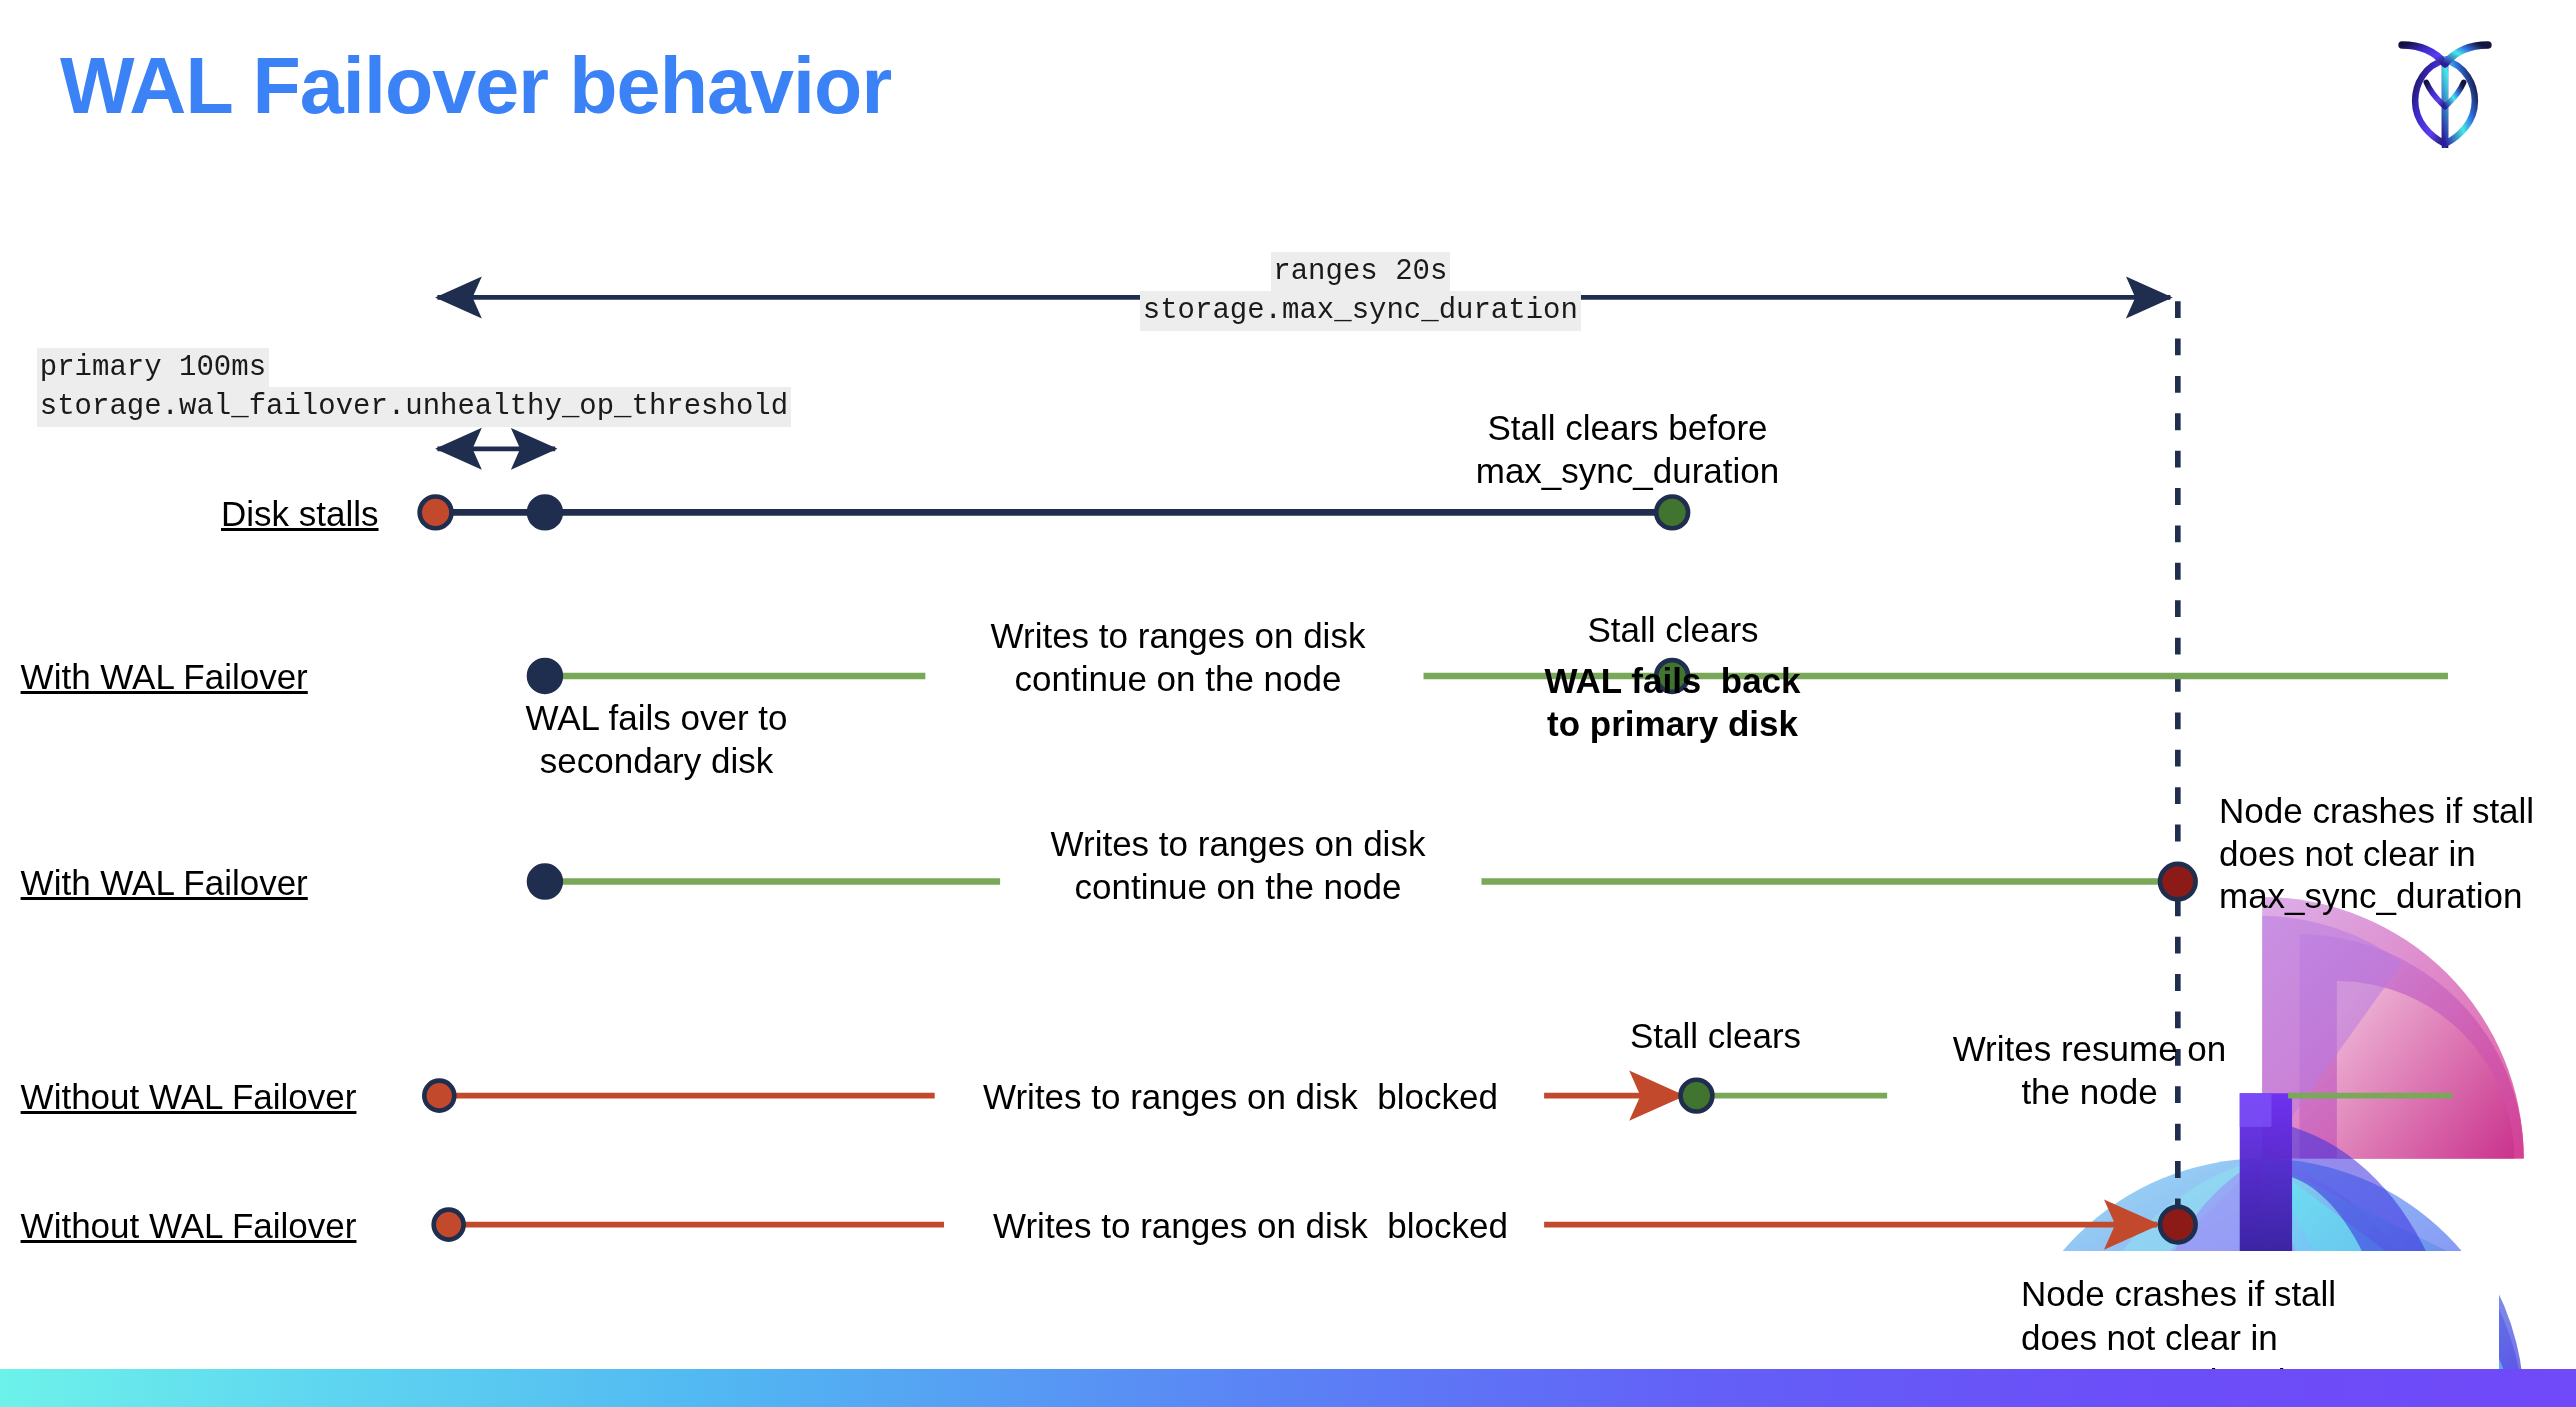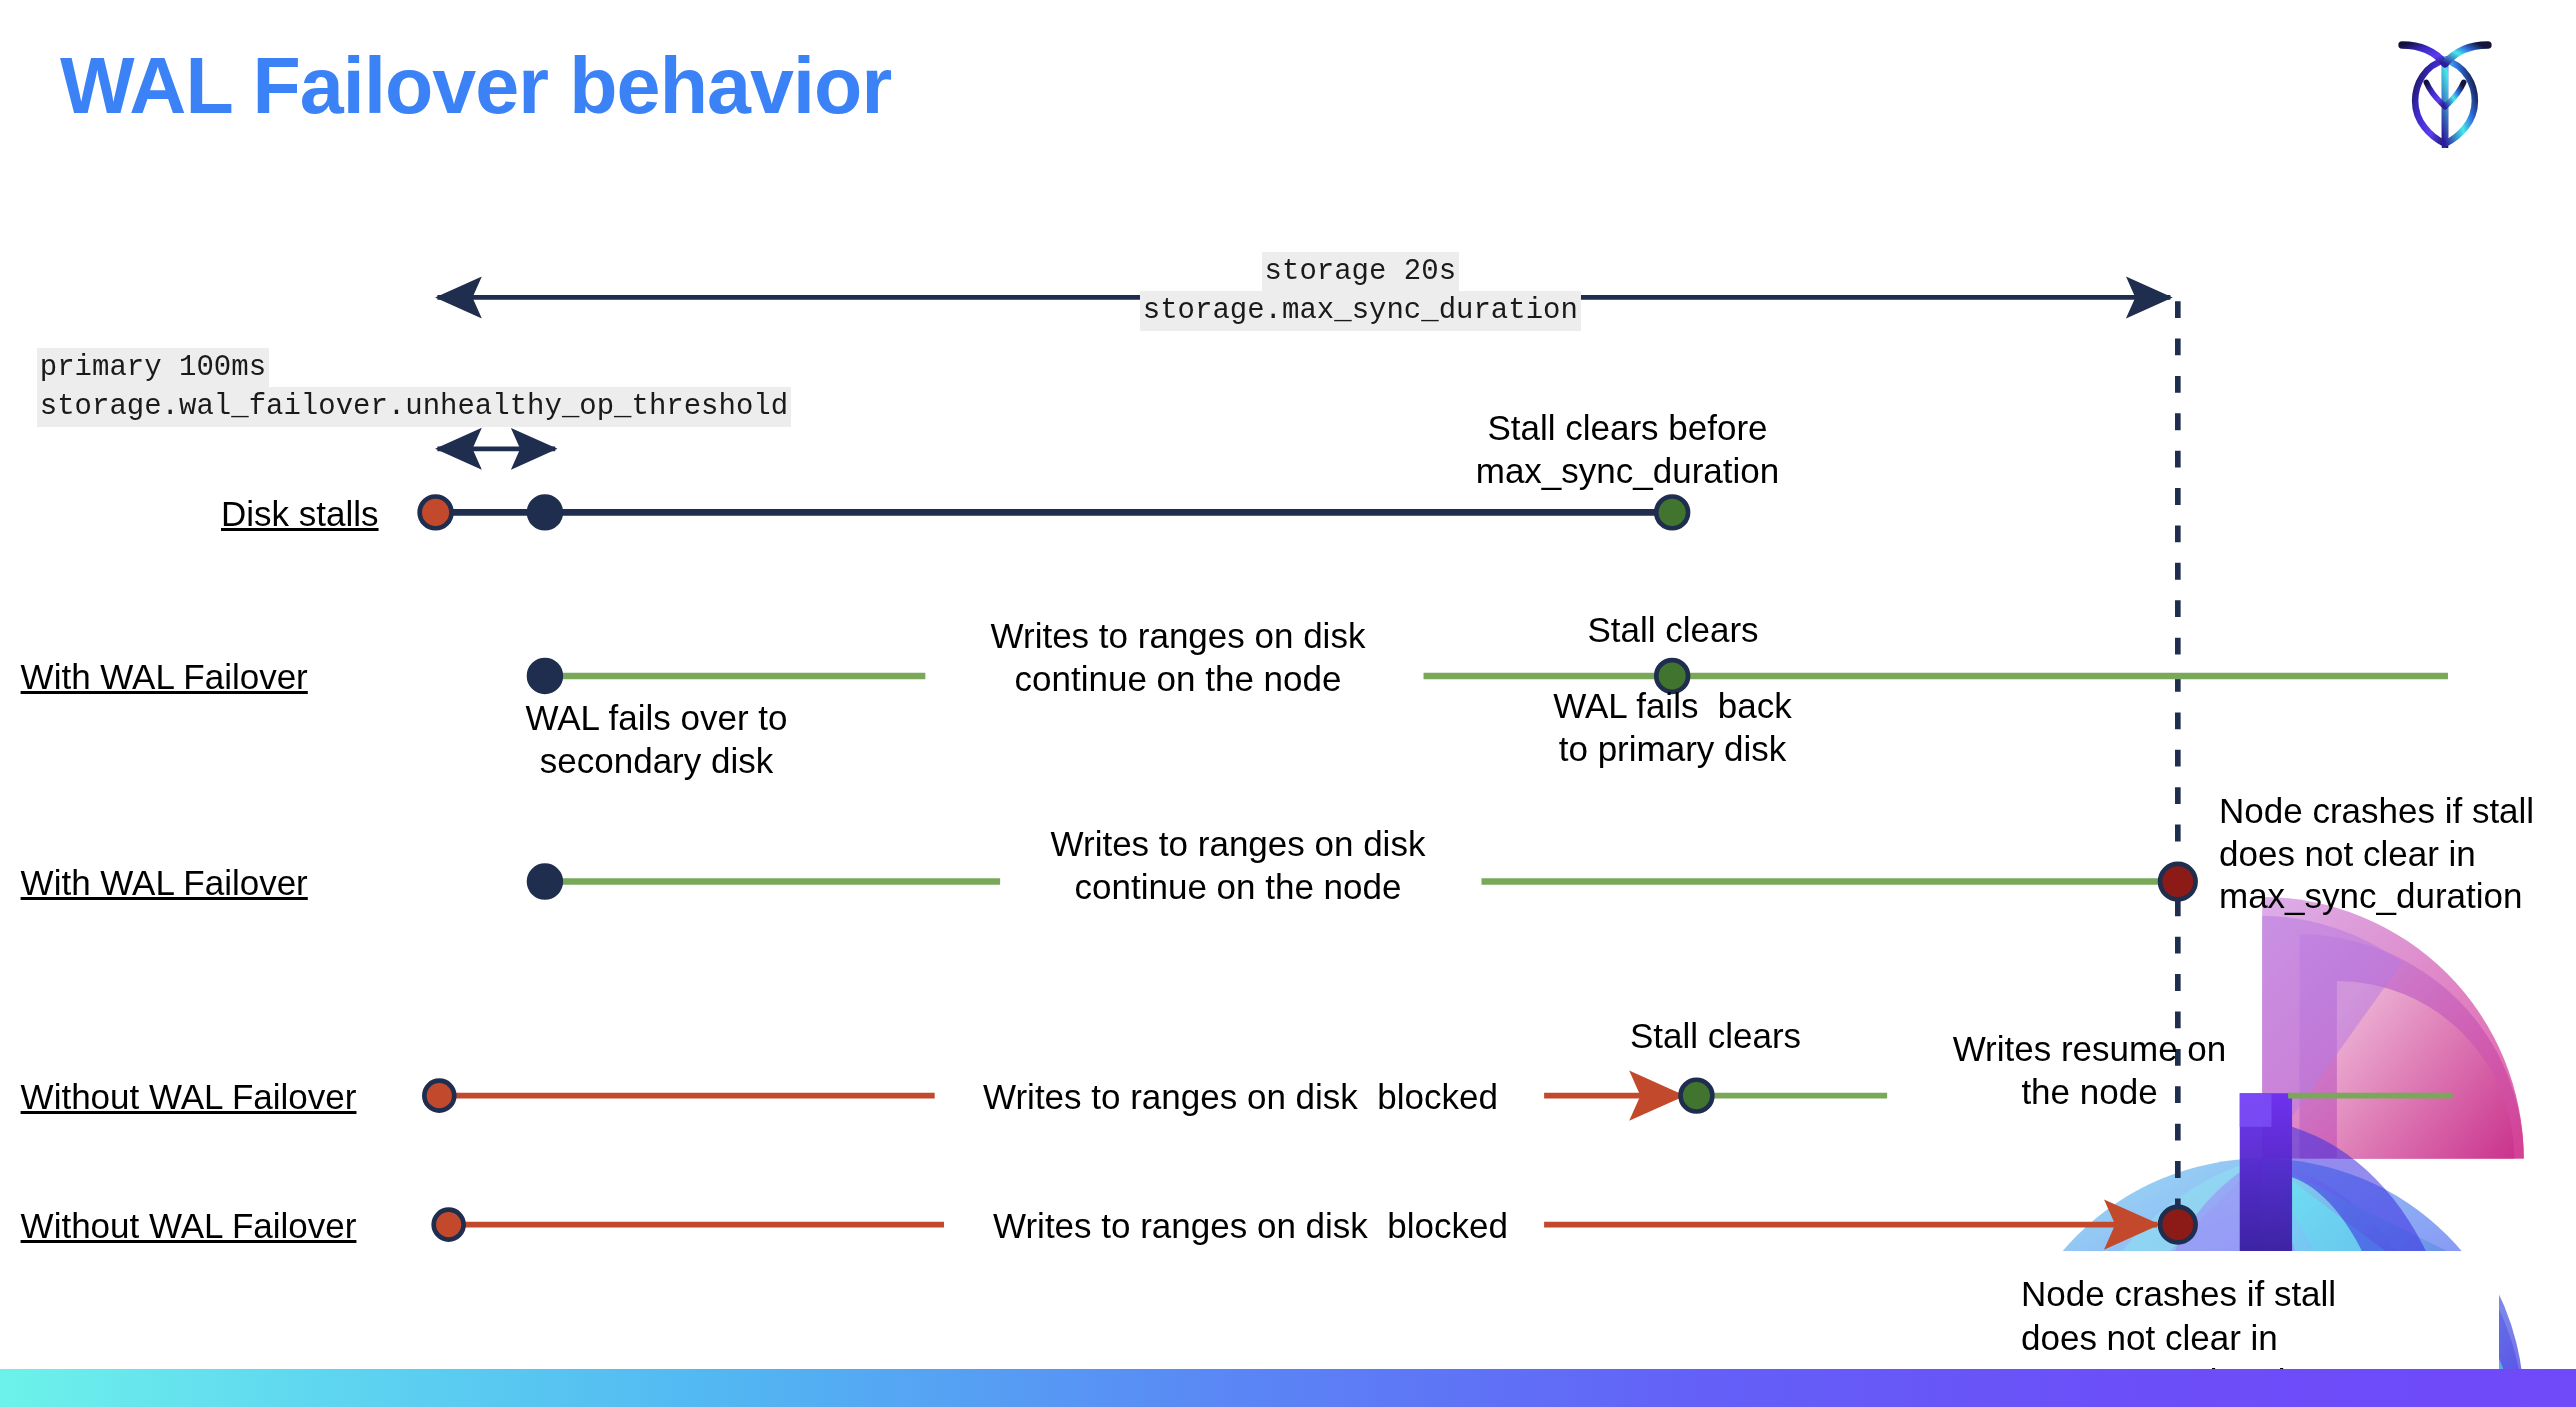--- a/index.html
+++ b/index.html
@@ -215,21 +215,21 @@
 
     <g>
       <line x1="480" y1="1310" x2="1010" y2="1310" stroke="#c2492b" stroke-width="6"></line>
       <line x1="1652" y1="1310" x2="2308" y2="1310" stroke="#c2492b" stroke-width="6" marker-end="url(#ahOrangeR)"></line>
       <circle cx="480" cy="1310" r="16" fill="#c2492b" stroke="#1f2d4e" stroke-width="5"></circle>
       <circle cx="2330" cy="1310" r="19" fill="#8c1b18" stroke="#1f2d4e" stroke-width="5"></circle>
     </g>
   </svg>
 
   <div class="code-block center" style="left:1140px;top:252px;">
-    <span class="code-line">storage 20s</span>
+    <span class="code-line">ranges 20s</span>
     <span class="code-line">storage.max_sync_duration</span>
   </div>
 
   <div class="code-block" style="left:37px;top:348px;">
     <span class="code-line">primary 100ms</span>
     <span class="code-line">storage.wal_failover.unhealthy_op_threshold</span>
   </div>
 
   <div class="lbl row-label" style="left:221px;top:493px;">Disk stalls</div>
 
@@ -245,21 +245,21 @@
 max_sync_duration</div>
 
   <div class="lbl note" style="left:935px;top:615px;width:486px;">Writes to ranges on disk
 continue on the node</div>
 
   <div class="lbl note" style="left:432px;top:697px;width:449px;">WAL fails over to
 secondary disk</div>
 
   <div class="lbl note" style="left:1514px;top:609px;width:318px;">Stall clears</div>
 
-  <div class="lbl note" style="left:1481px;top:685px;width:383px;">WAL fails  back
+  <div class="lbl note" style="left:1481px;top:660px;width:383px;font-weight:bold;">WAL fails  back
 to primary disk</div>
 
   <div class="lbl note" style="left:995px;top:823px;width:486px;">Writes to ranges on disk
 continue on the node</div>
 
   <div class="lbl note-left" style="left:2219px;top:790px;width:365px;">Node crashes if stall
 does not clear in
 max_sync_duration</div>
 
   <div class="lbl note" style="left:939px;top:1076px;width:603px;">Writes to ranges on disk  blocked</div>

